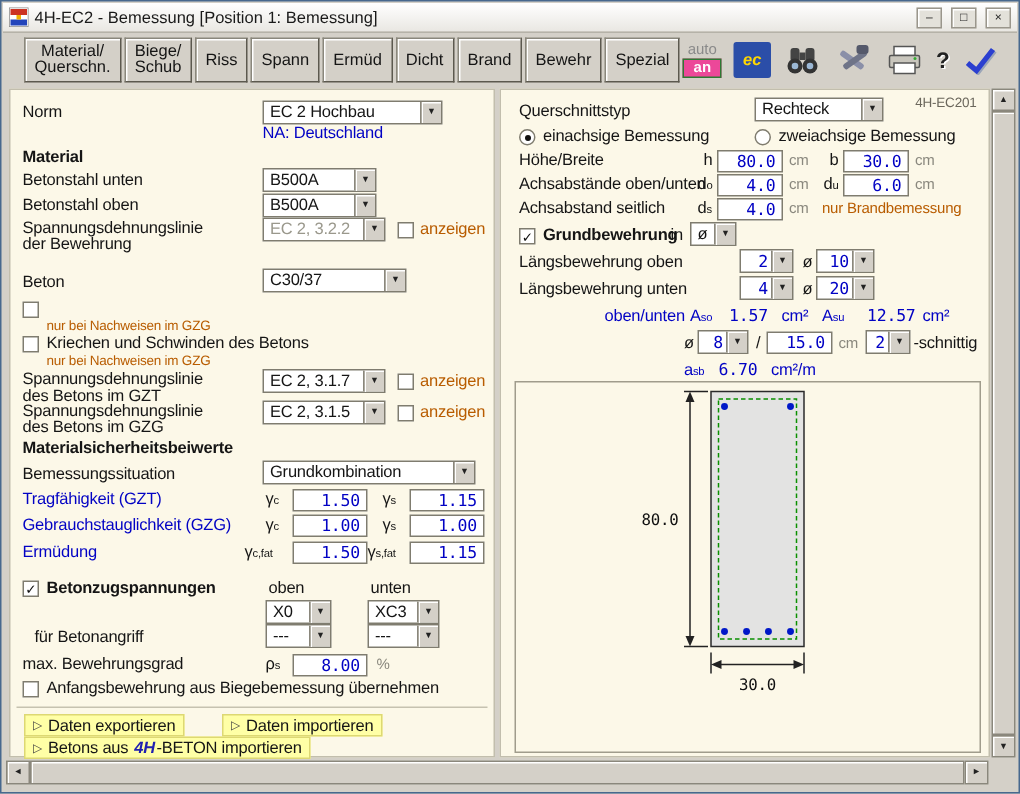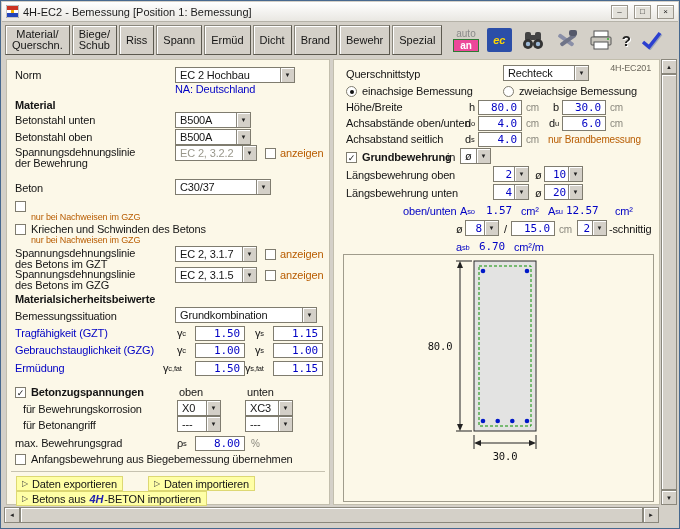--- a/index.html
+++ b/index.html
@@ -1,21 +1,21 @@
 <!DOCTYPE html>
 <html><head>
 <meta charset="utf-8">
 <style>
 *{margin:0;padding:0;box-sizing:border-box}
 body{background:#9aa0a6;font-family:"Liberation Sans","DejaVu Sans",sans-serif}
 .win{position:relative;width:680px;height:529px;background:#d4d0c8;border:1px solid #47688e;font-size:11px;color:#151515;overflow:hidden}
 .titlebar{position:absolute;left:1px;top:1px;width:676px;height:20px;background:linear-gradient(#ffffff,#e9e7e2);border-bottom:1px solid #b5b2a8;display:flex;align-items:center;padding:0 4px;gap:4px}
 .title{font-size:11px;color:#1a1a1a;flex:1;white-space:nowrap}
 .wbtn{width:17px;height:14px;background:#e3e1da;border:1px solid #9a968c;box-shadow:inset 1px 1px 0 #fff;font-size:8px;display:flex;align-items:center;justify-content:center;color:#222;margin-left:2px;cursor:default}
-.toolbar{position:absolute;left:1px;top:21px;width:676px;height:36px;display:flex;align-items:center;padding:0 3px}
+.toolbar{position:absolute;left:1px;top:21px;width:676px;height:36px;display:flex;align-items:center;padding:0 14px}
 .tab{height:30px;background:#d4d0c8;border:1px solid #8a877c;border-right-color:#5c594f;border-bottom-color:#5c594f;box-shadow:inset 1px 1px 0 #fff;display:flex;flex-direction:column;align-items:center;justify-content:center;line-height:11px;padding:0 6px;margin-right:2px;text-align:center;white-space:nowrap}
 .ticons{margin-left:auto;display:flex;align-items:center;gap:8px;padding-right:12px}
 .auto{display:flex;flex-direction:column;align-items:center;gap:1px}
 .auto-t{font-size:10px;color:#8a8a8a;line-height:9px}
 .auto-b{background:#ec4899;color:#fff;font-size:10px;font-weight:bold;padding:0 6px;height:13px;display:flex;align-items:center;border:1px solid #2d7a33}
 .ec{width:25px;height:24px;background:#2b4ea8;color:#ffd700;display:flex;align-items:center;justify-content:center;font-weight:bold;font-style:italic;border-radius:2px;font-size:11px}
 .help{font-size:15px;font-weight:bold;color:#222;text-shadow:1px 1px 0 #fff}
 .panel{position:absolute;background:#fcf8e8;border:1px solid #c2bead;letter-spacing:-0.15px}
 #left-panel{left:5px;top:58px;width:324px;height:446px}
 #right-panel{left:332px;top:58px;width:327px;height:446px}
@@ -246,21 +246,20 @@
         <span>γ</span>
         <sub>s,fat</sub>
       </span>
     <div class="field" style="left:266px;top:301px;width:50px">1.15</div>
 
     <span class="cb" style="left:8px;top:327px">✓</span>
     <span class="r hdr" style="left:24px;top:324px">Betonzugspannungen</span>
     <span class="r" style="left:172px;top:324px">oben</span>
     <span class="r" style="left:240px;top:324px">unten</span>
 
-    <span class="r" style="left:16px;top:341px">für Bewehrungskorrosion</span>
     <div class="dd" style="left:170px;top:340px;width:44px">
       <span class="ddv">X0</span>
       <span class="arr">▼</span>
     </div>
     <div class="dd" style="left:238px;top:340px;width:48px">
       <span class="ddv">XC3</span>
       <span class="arr">▼</span>
     </div>
 
     <span class="r" style="left:16px;top:357px">für Betonangriff</span>
@@ -381,21 +380,21 @@
     <span class="r blue" style="left:126px;top:143px">
         <span>A</span>
         <sub>so</sub>
       </span>
     <span class="out" style="left:152px;top:143px">1.57</span>
     <span class="r blue" style="left:187px;top:143px">cm²</span>
     <span class="r blue" style="left:214px;top:143px">
         <span>A</span>
         <sub>su</sub>
       </span>
-    <span class="out" style="left:232px;top:143px">12.57</span>
+    <span class="out" style="left:244px;top:143px">12.57</span>
     <span class="r blue" style="left:281px;top:143px">cm²</span>
 
     <span class="r" style="left:122px;top:161px">ø</span>
     <div class="dd" style="left:131px;top:160px;width:34px">
       <span class="ddv num" style="text-align:right">8</span>
       <span class="arr">▼</span>
     </div>
     <span class="r" style="left:170px;top:161px">/</span>
     <div class="field" style="left:177px;top:161px;width:44px">15.0</div>
     <span class="r gray" style="left:225px;top:161px;font-size:10px">cm</span>

